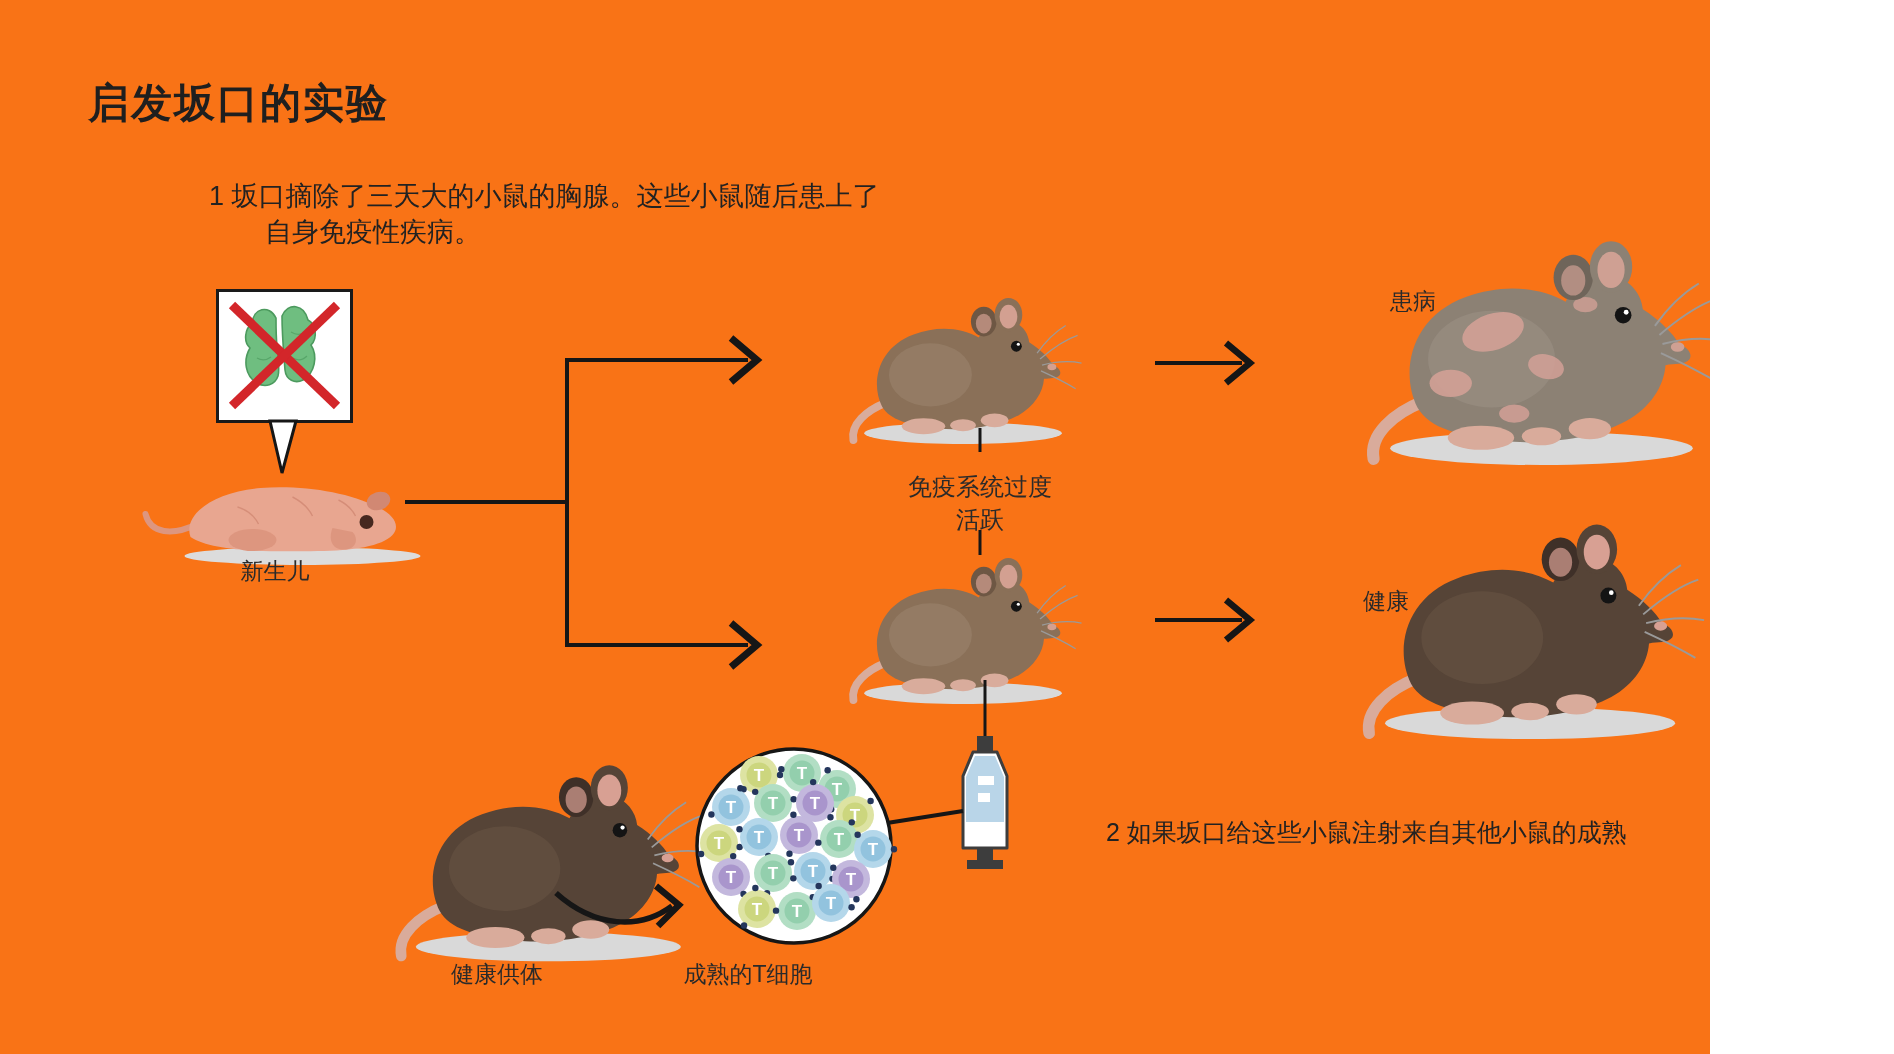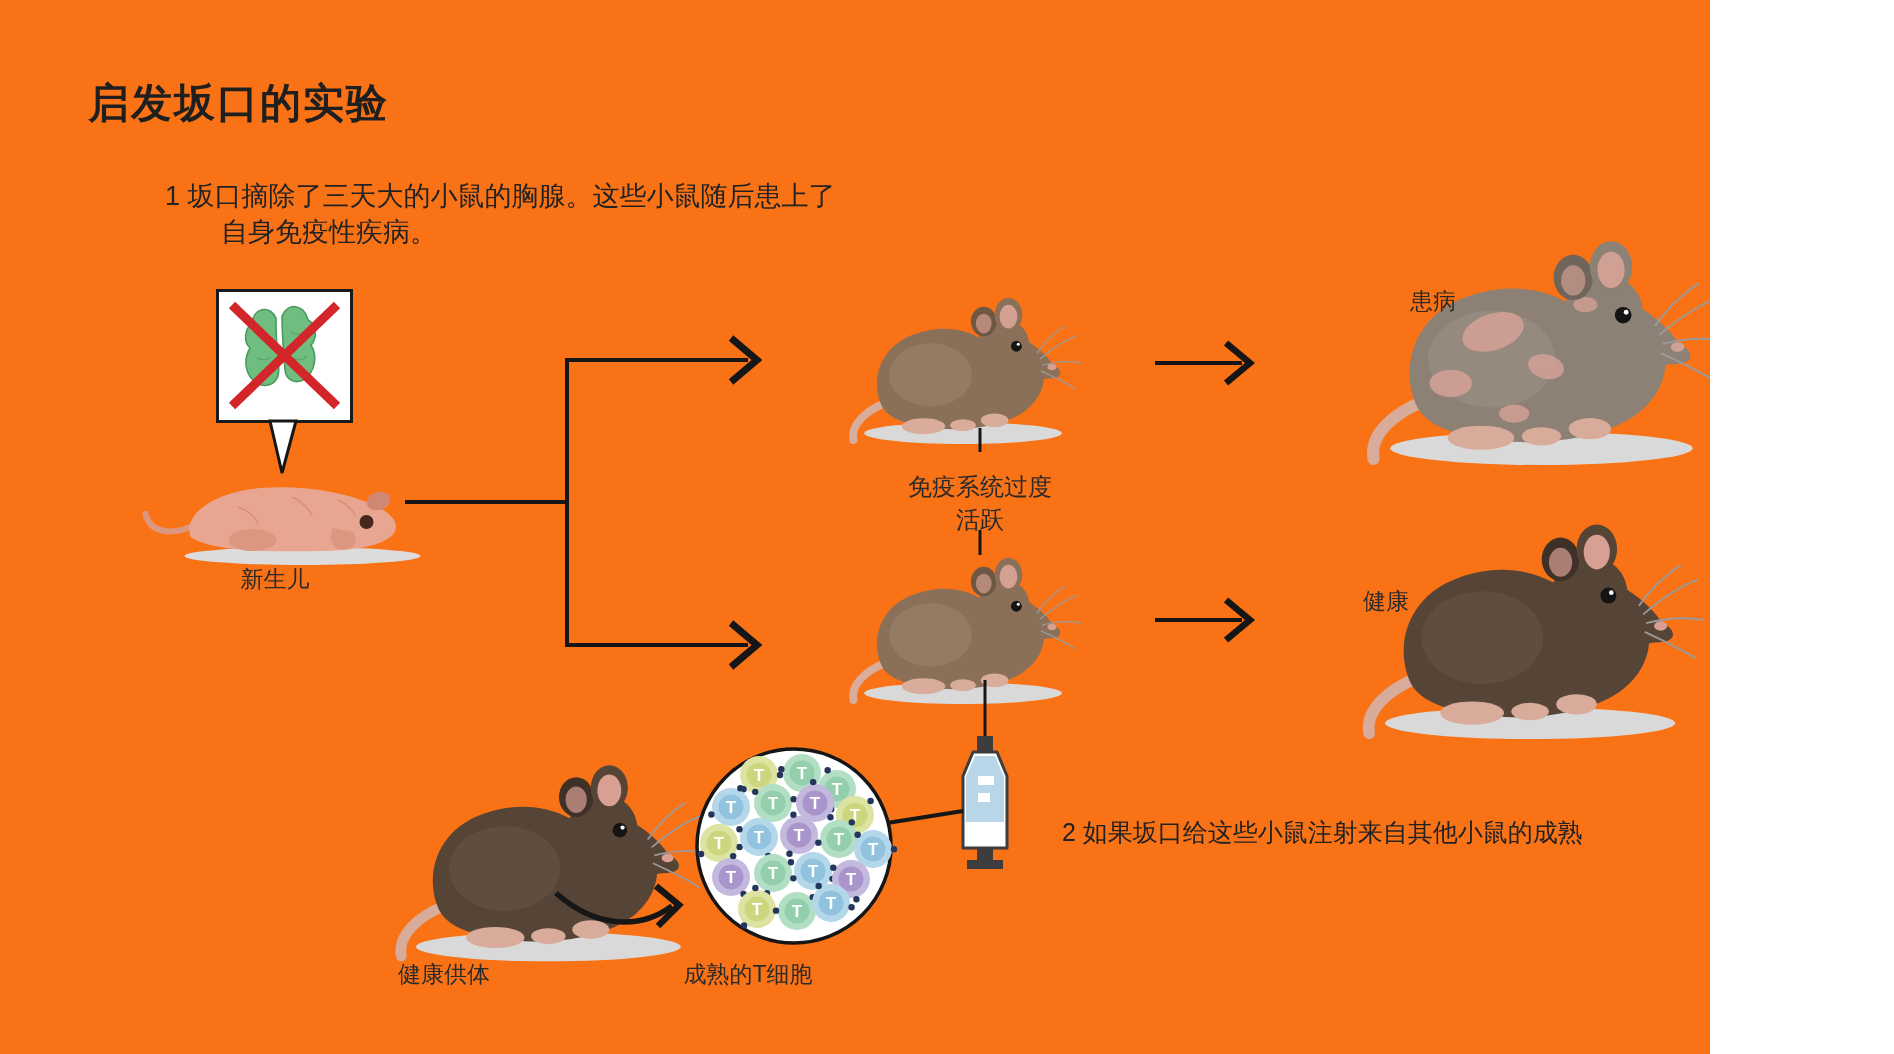--- a/index.html
+++ b/index.html
@@ -2,31 +2,31 @@
 <html style="--line-dark: #161616; --cross-red: #d3262a; --thymus-green: #6fbe80; --thymus-dark: #4c9a5e; --syringe-liquid: #b9d5e8; --syringe-metal: #3d3d3d; --receptor-navy: #24365c; --shadow-gray: #d9d9d9;"><head>
 <meta charset="utf-8">
 <style>
   html,body{margin:0;padding:0;background:#ffffff;}
   #canvas{
     position:relative;width:1710px;height:1054px;background:#f97316;
     font-family:"Liberation Sans","DejaVu Sans",sans-serif;color:#1c1c1c;overflow:hidden;
   }
   .abs{position:absolute;}
   #title{left:88px;top:76px;font-size:41px;font-weight:700;letter-spacing:2px;color:#1f1f1f;}
-  .step-text{font-size:27px;font-weight:500;color:#222;white-space:nowrap;}
+  .step-text{font-size:27px;font-weight:500;color:#222;white-space:nowrap;margin-left:44px;}
   #step1-line1{left:165px;top:178px;}
   #step1-line2{left:221px;top:214px;font-family:Liberation Serif, serif;}
   #step2-line1{left:1062px;top:816px;font-size:25px;}
   #step2-line2{left:1108px;top:811px;font-size:29px;}
   .small-label{font-size:23px;font-weight:500;color:#2a2a2a;white-space:nowrap;}
-  #label-newborn{left:210px;top:556px;width:130px;text-align:center;margin-top:8px;}
+  #label-newborn{left:210px;top:556px;width:130px;text-align:center;}
   #label-overactive{left:870px;top:458px;width:220px;text-align:center;line-height:33px;font-size:24px;margin-top:12px;}
-  #label-sick{left:1390px;top:286px;margin-left:20px;}
+  #label-sick{left:1390px;top:286px;}
   #label-healthy{left:1363px;top:586px;}
-  #label-donor{left:398px;top:959px;width:145px;text-align:left;}
+  #label-donor{left:398px;top:959px;width:145px;text-align:right;}
   #label-tcells{left:664px;top:959px;width:168px;text-align:center;}
   #thymus-box{
     left:216px;top:289px;width:137px;height:134px;background:#fff;
     border:3px solid #1a1a1a;box-sizing:border-box;
   }
   #overlay{left:0;top:0;width:1894px;height:1054px;pointer-events:none;}
   .mouse-wrap svg,.illu svg{width:100%;height:100%;display:block;}
   #mouse-mid-top{left:830px;top:288px;width:270px;height:158px;}
   #mouse-mid-bottom{left:830px;top:548px;width:270px;height:158px;}
   #mouse-sick{left:1352px;top:226px;width:385px;height:242px;}

